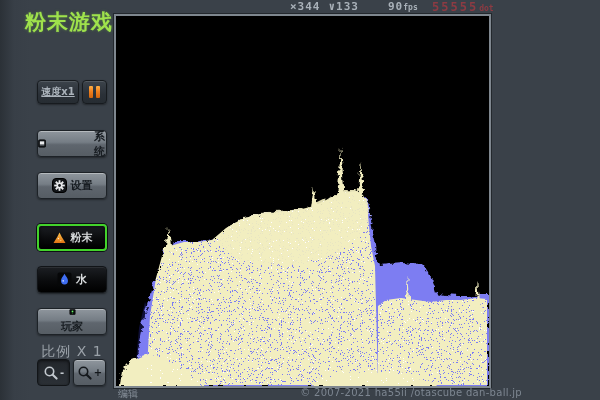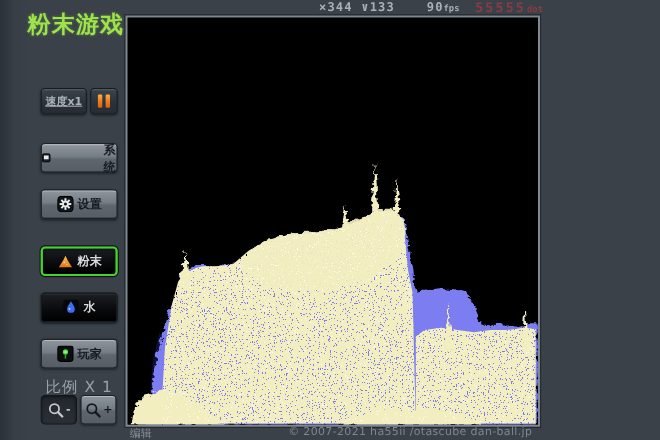--- a/index.html
+++ b/index.html
@@ -48,35 +48,35 @@
     box-shadow:inset 0 1px 3px rgba(0,0,0,.6);}
   #btn-speed{left:37px;top:80px;width:42px;height:24px;}
   #btn-speed span{text-decoration:underline;}
   #btn-pause{left:82px;top:80px;width:25px;height:24px;gap:3px;}
   .pause-bar{width:4px;height:12px;border-radius:1px;
     background:linear-gradient(#ffb044,#f08020 45%,#d2640c);}
   #btn-system{left:37px;top:130px;width:70px;height:27px;gap:48px;}
   #btn-settings{left:37px;top:172px;width:70px;height:27px;}
   #btn-powder{left:37px;top:224px;width:70px;height:27px;}
   #btn-water{left:37px;top:266px;width:70px;height:27px;}
-  #btn-player{left:37px;top:308px;width:70px;height:27px;}
+  #btn-player{left:37px;top:308px;width:70px;height:27px;flex-direction:column;}
   .scale-label{position:absolute;left:37px;top:343px;width:70px;text-align:center;
     font-size:14px;color:#9aa1a8;letter-spacing:1px;}
   #btn-zoomout{left:37px;top:359px;width:33px;height:27px;}
   #btn-zoomin{left:73px;top:359px;width:33px;height:27px;}
   .zoom-sign{font-size:10px;font-weight:bold;margin-left:-3px;}
   #btn-zoomout .zoom-sign{color:#c3c9cf;}
   #btn-zoomin .zoom-sign{color:#14181c;}
   
   .canvas-frame{position:absolute;left:114px;top:14px;width:377px;height:374px;
     box-sizing:border-box;border:2px solid #7f878f;box-shadow:0 0 0 1px #23282d;background:#000;}
   .canvas-frame svg{display:block;}
   
   .edit-link{position:absolute;left:118px;top:387px;font-size:10px;color:#87909a;cursor:pointer;text-align:right;}
-  .copyright{position:absolute;left:262px;top:387px;width:260px;text-align:left;
+  .copyright{position:absolute;left:262px;top:387px;width:260px;text-align:right;
     font-size:10px;color:#7d8691;letter-spacing:.3px;white-space:nowrap;}
 </style>
 </head>
 <body>
 
 <div id="app">
 
   <div class="statusbar">
     <div class="readout" id="coords"><span>×344</span><span class="sep"></span><span>∨133</span></div>
     <div class="readout" id="fps"><span>90</span><small>fps</small></div>

